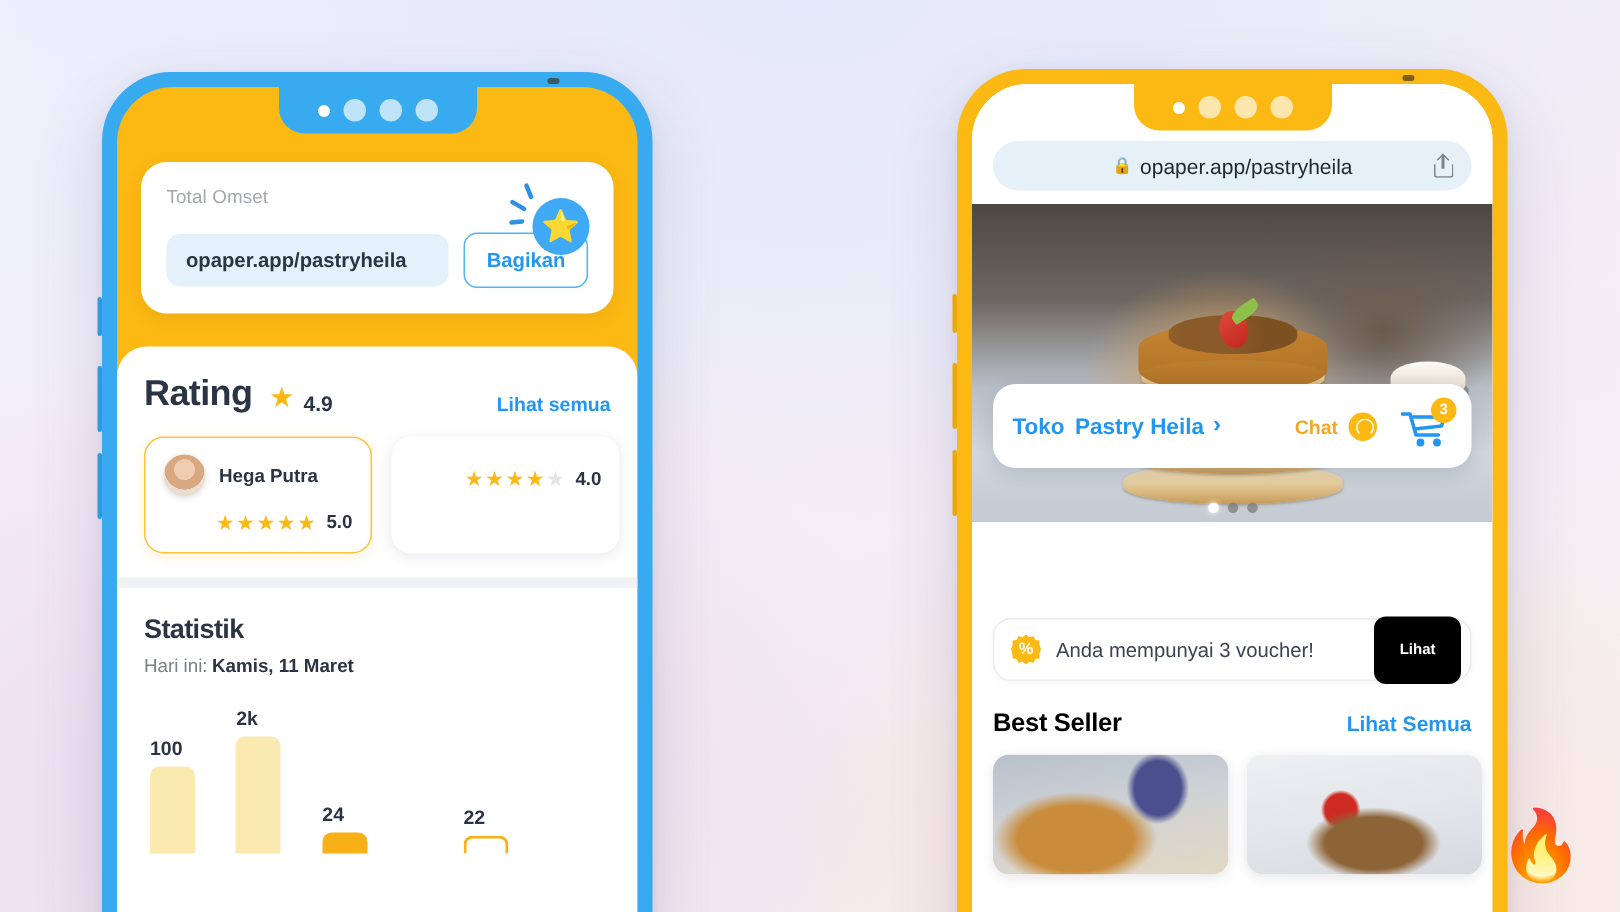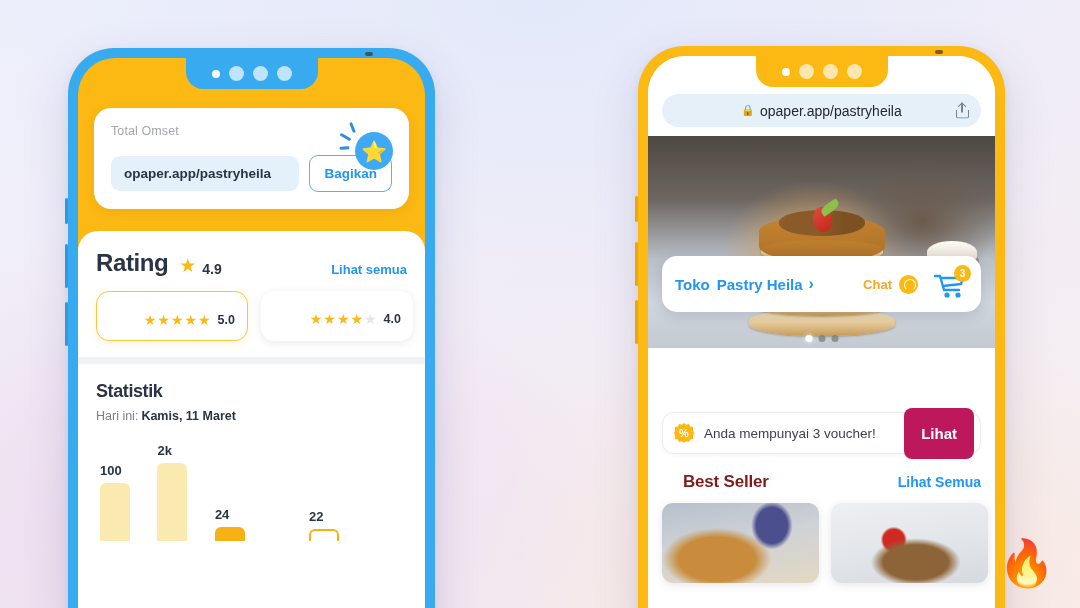--- a/index.html
+++ b/index.html
@@ -305,28 +305,28 @@
   .vch-icon {
     width: 20px; height: 20px; flex: none; margin-right: 10px;
     background: #fcb813; color: #fff;
     font-size: 11px; font-weight: 700;
     display: flex; align-items: center; justify-content: center;
     clip-path: polygon(50% 0%,61% 9%,75% 5%,81% 18%,95% 20%,95% 35%,100% 50%,95% 65%,95% 80%,81% 82%,75% 95%,61% 91%,50% 100%,39% 91%,25% 95%,19% 82%,5% 80%,5% 65%,0% 50%,5% 35%,5% 20%,19% 18%,25% 5%,39% 9%);
   }
   .vch-text { font-size: 13.5px; color: #3d4250; }
   .vch-btn {
     margin-left: auto;
-    background: #be185d; color: #fff;
-    font-size: 15px; font-weight: 700;
+    background: #000000; color: #fff;
+    font-size: 10px; font-weight: 700;
     border: none; border-radius: 8px;
     padding: 17px 17px; cursor: pointer;
   }
 
   .bs-head { display: flex; align-items: baseline; margin: 18px 14px 0 14px; }
-  .bs-title { font-size: 17px; font-weight: 700; color: #7f1d1d; letter-spacing: -.2px; margin-left: 21px; }
+  .bs-title { font-size: 17px; font-weight: 700; color: #000000; letter-spacing: -.2px; }
   .bs-link { margin-left: auto; font-size: 14px; font-weight: 700; color: #2196f3; cursor: pointer; }
 
   .bs-row { display: flex; gap: 12px; margin: 11px 14px 0 14px; }
   .bs-card {
     width: 157px; flex: none; height: 80px;
     border-radius: 11px; overflow: hidden;
     box-shadow: 0 2px 8px rgba(60,60,90,.12);
     background: #ddd;
   }
   .bs-card.c1 {
@@ -387,20 +387,24 @@
       <div class="rating-sect">
         <div class="rating-head">
           <span class="rating-title">Rating</span>
           <span class="rating-star">★</span>
           <span class="rating-score">4.9</span>
           <span class="see-all">Lihat semua</span>
         </div>
 
         <div class="review-row">
           <div class="review-card active">
+            <div class="rev-top">
+              <span class="avatar a1"></span>
+              <span class="rev-name">Hega Putra</span>
+            </div>
             <div class="rev-stars">
               <span class="st">★</span>
               <span class="st">★</span>
               <span class="st">★</span>
               <span class="st">★</span>
               <span class="st">★</span>
               <span class="rev-val">5.0</span>
             </div>
           </div>
 

